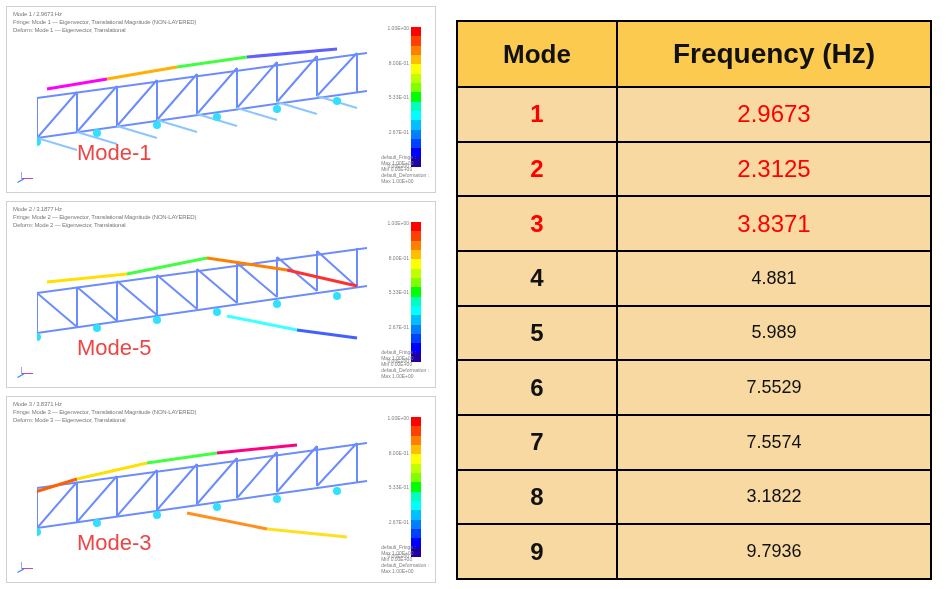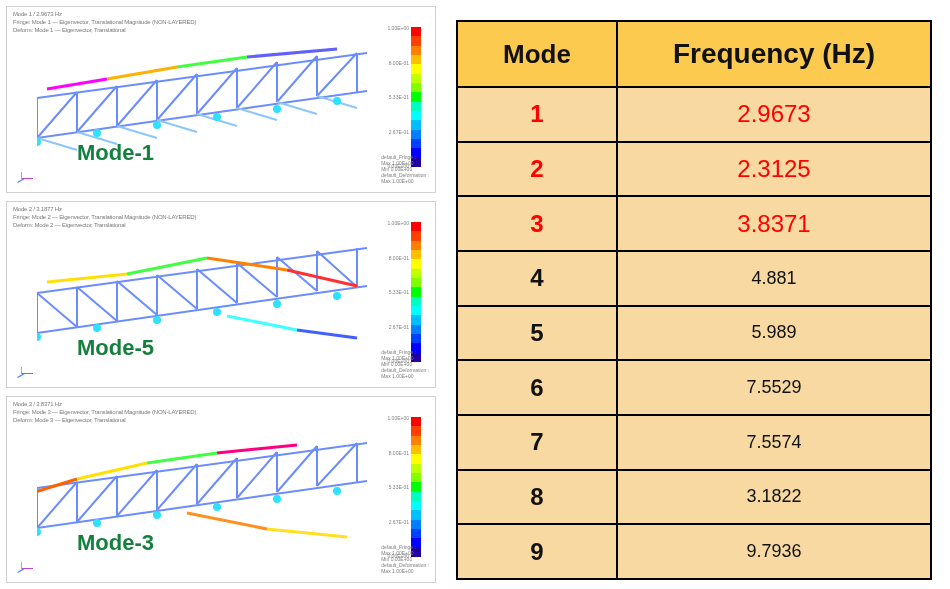--- a/index.html
+++ b/index.html
@@ -68,22 +68,22 @@
   .axis-triad .z {
     position: absolute; left: 4px; top: 12px;
     width: 8px; height: 1px; background: #3080ff;
     transform: rotate(-30deg);
   }
   .panel-label {
     position: absolute;
     left: 70px;
     bottom: 26px;
     font-size: 22px;
-    color: #15803d;
-    font-weight: 700;
+    color: #ef4444;
+    font-weight: 400;
   }
   
   .legend {
     position: absolute;
     right: 14px;
     top: 20px;
     width: 10px;
     height: 140px;
     display: flex;
     flex-direction: column;

